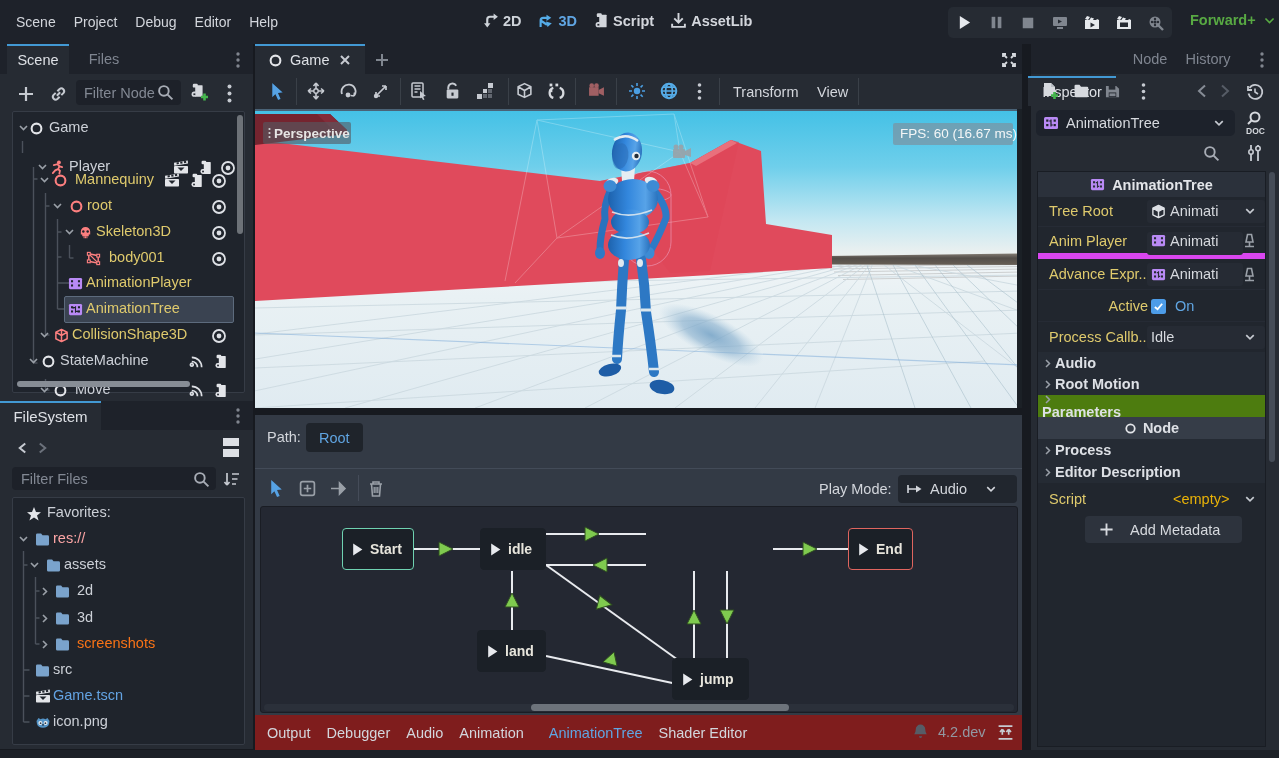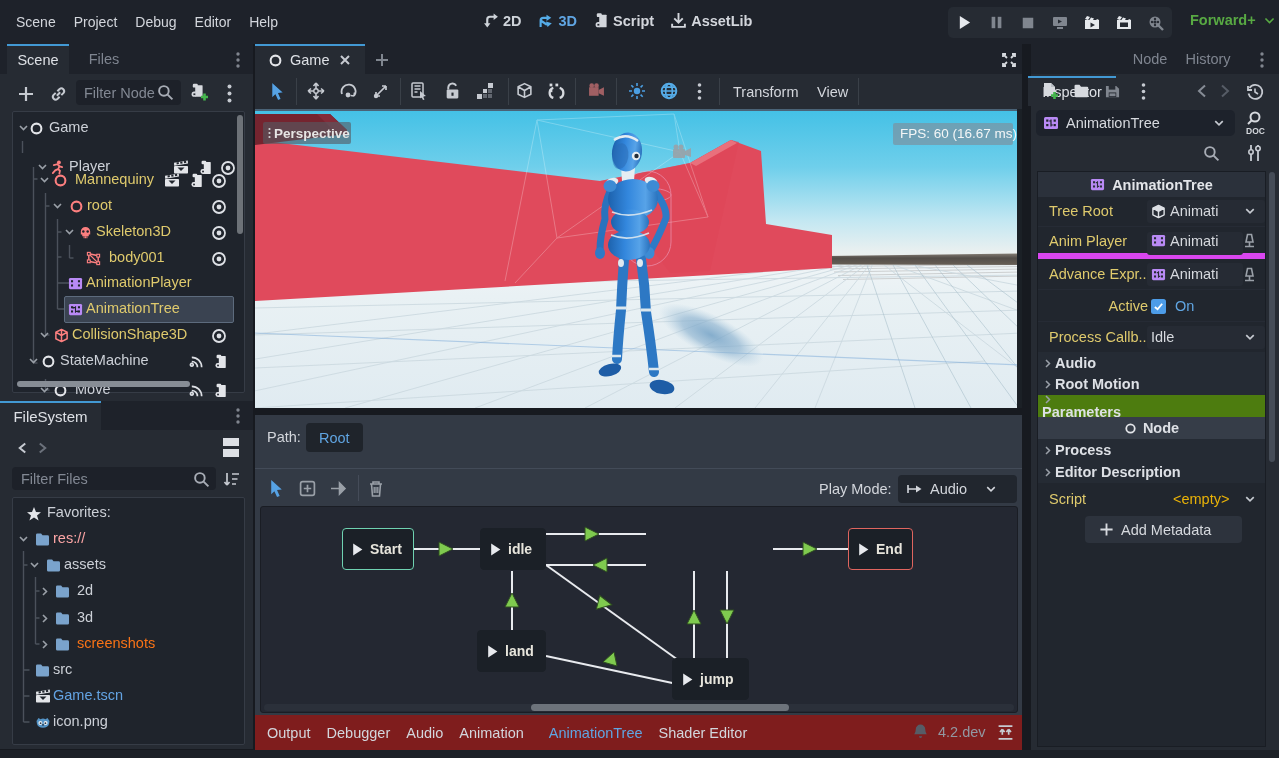--- a/index.html
+++ b/index.html
@@ -1202,20 +1202,20 @@
         <span style="position:absolute;right:9px;display:flex;">
           <svg width="12" height="12" viewBox="0 0 16 16">
             <path d="M3 5.5 L8 10.5 L13 5.5" stroke="#c6cad1" stroke-width="2.2" fill="none"></path>
           </svg>
         </span>
       </div>
       <div class="abs" style="left:1085px;top:516px;width:157px;height:27px;background:#2d333d;border-radius:4px;display:flex;align-items:center;">
         <svg width="15" height="15" viewBox="0 0 16 16" style="margin-left:14px;">
           <path d="M8 1.5 v13 M1.5 8 h13" stroke="#d6d9de" stroke-width="2"></path>
         </svg>
-        <span style="margin-left:7px;font-size:14.5px;color:#d6d9de;">Add Metadata</span>
+        <span style="margin-left:16px;font-size:14.5px;color:#d6d9de;">Add Metadata</span>
       </div>
     </div>
 
 <div class="abs" style="left:1269px;top:172px;width:6px;height:290px;background:#454c57;border-radius:3px;"></div>
 
 <div class="abs" style="left:0;top:750px;width:1279px;height:8px;background:#1d2127;"></div>
 </div>
 
 </body></html>

